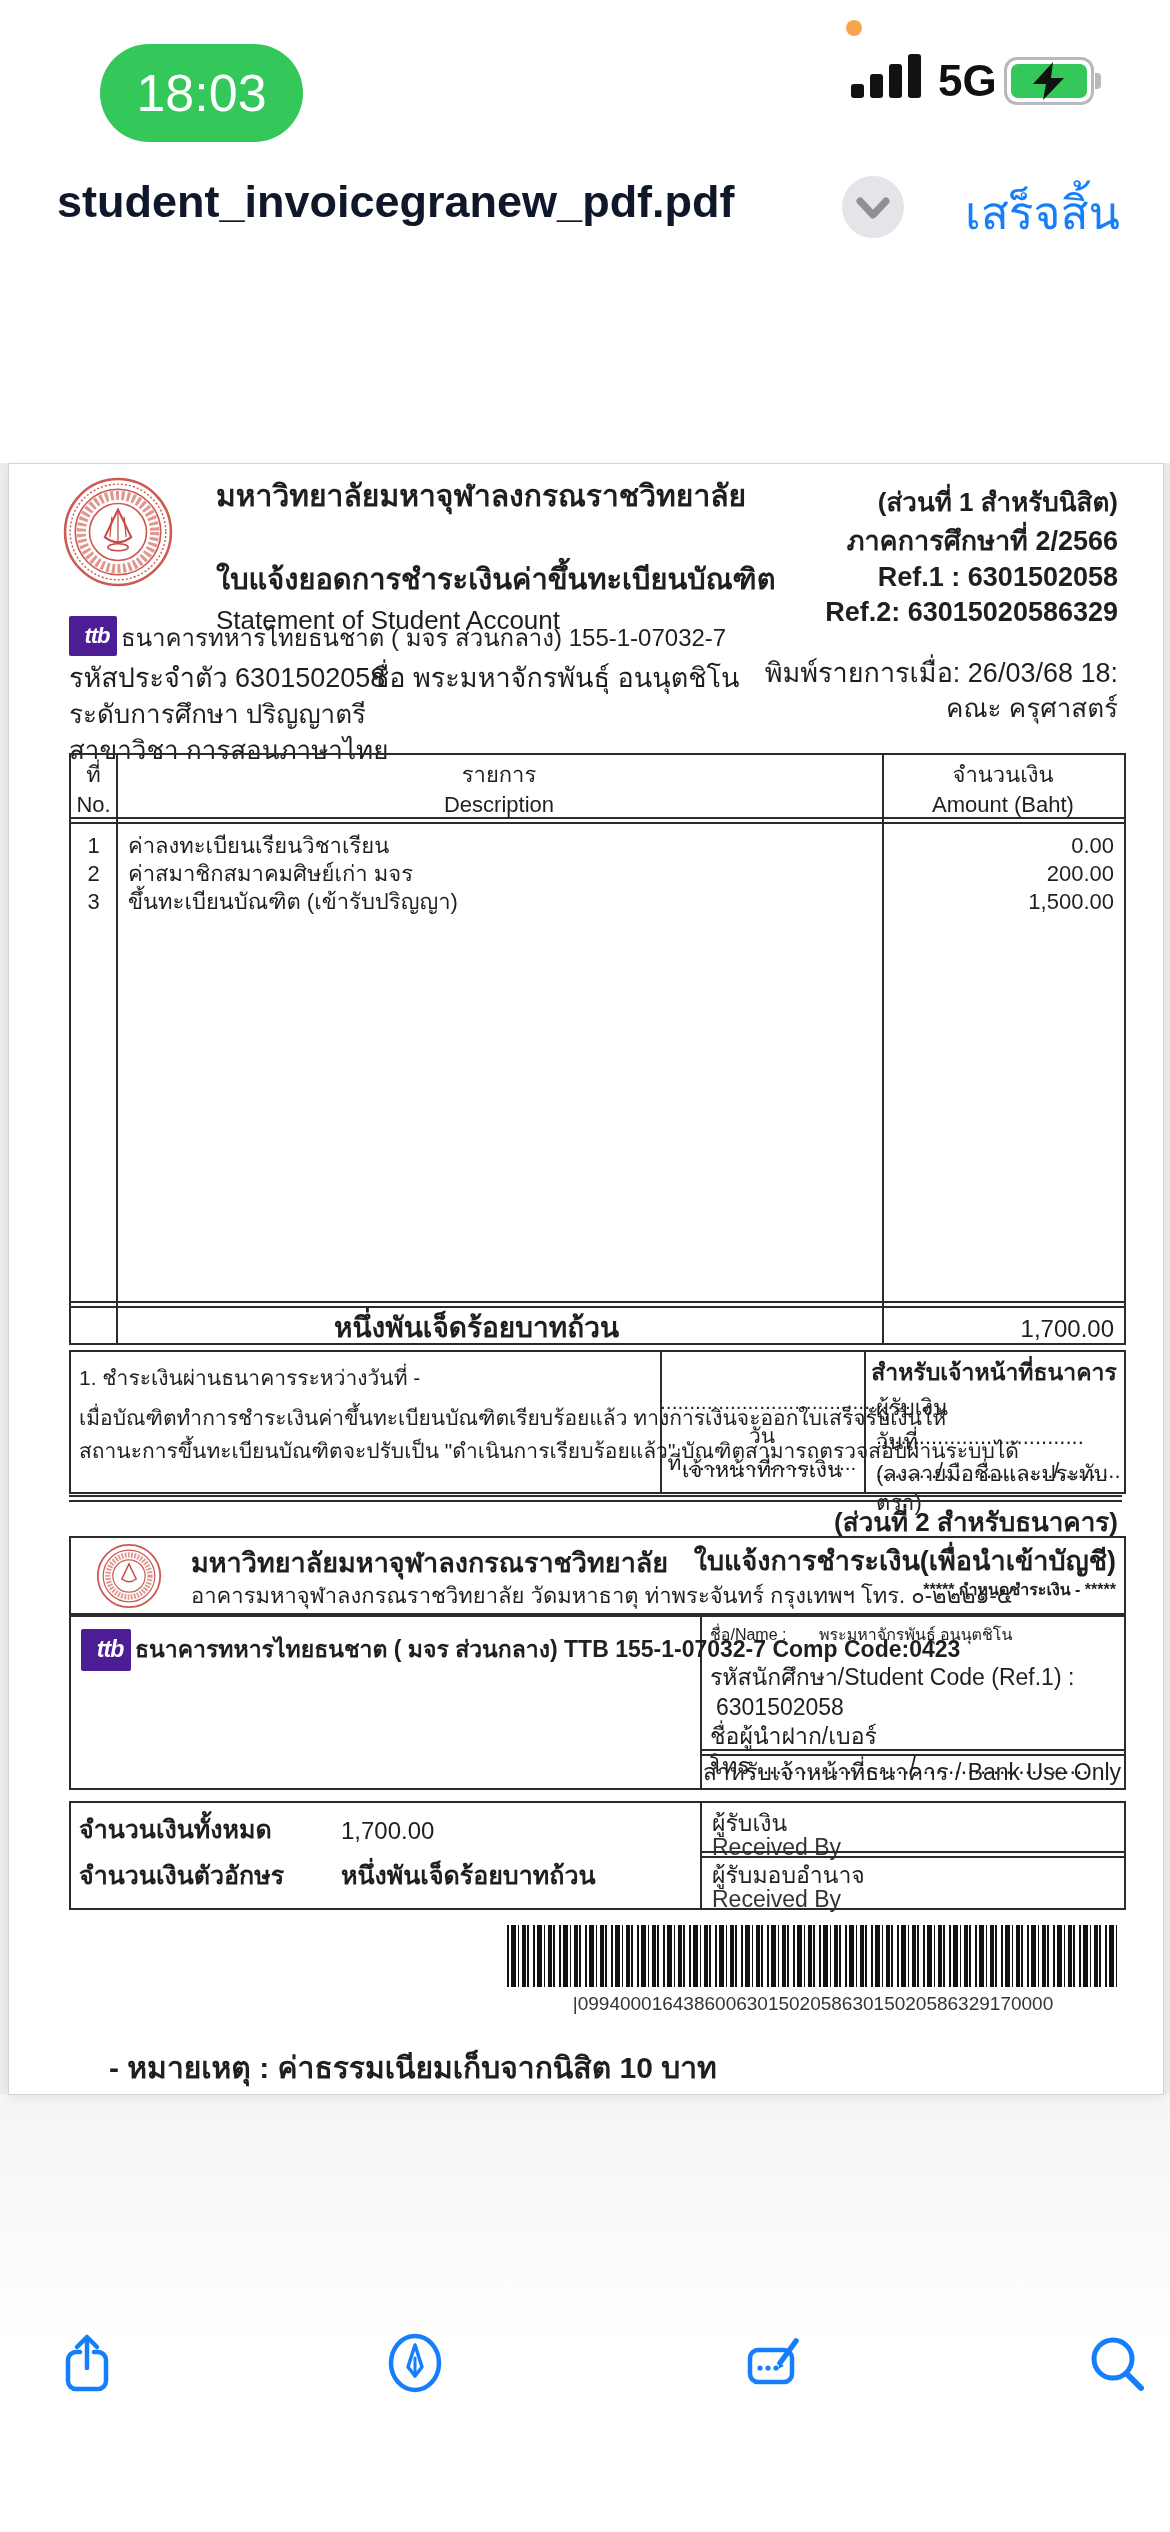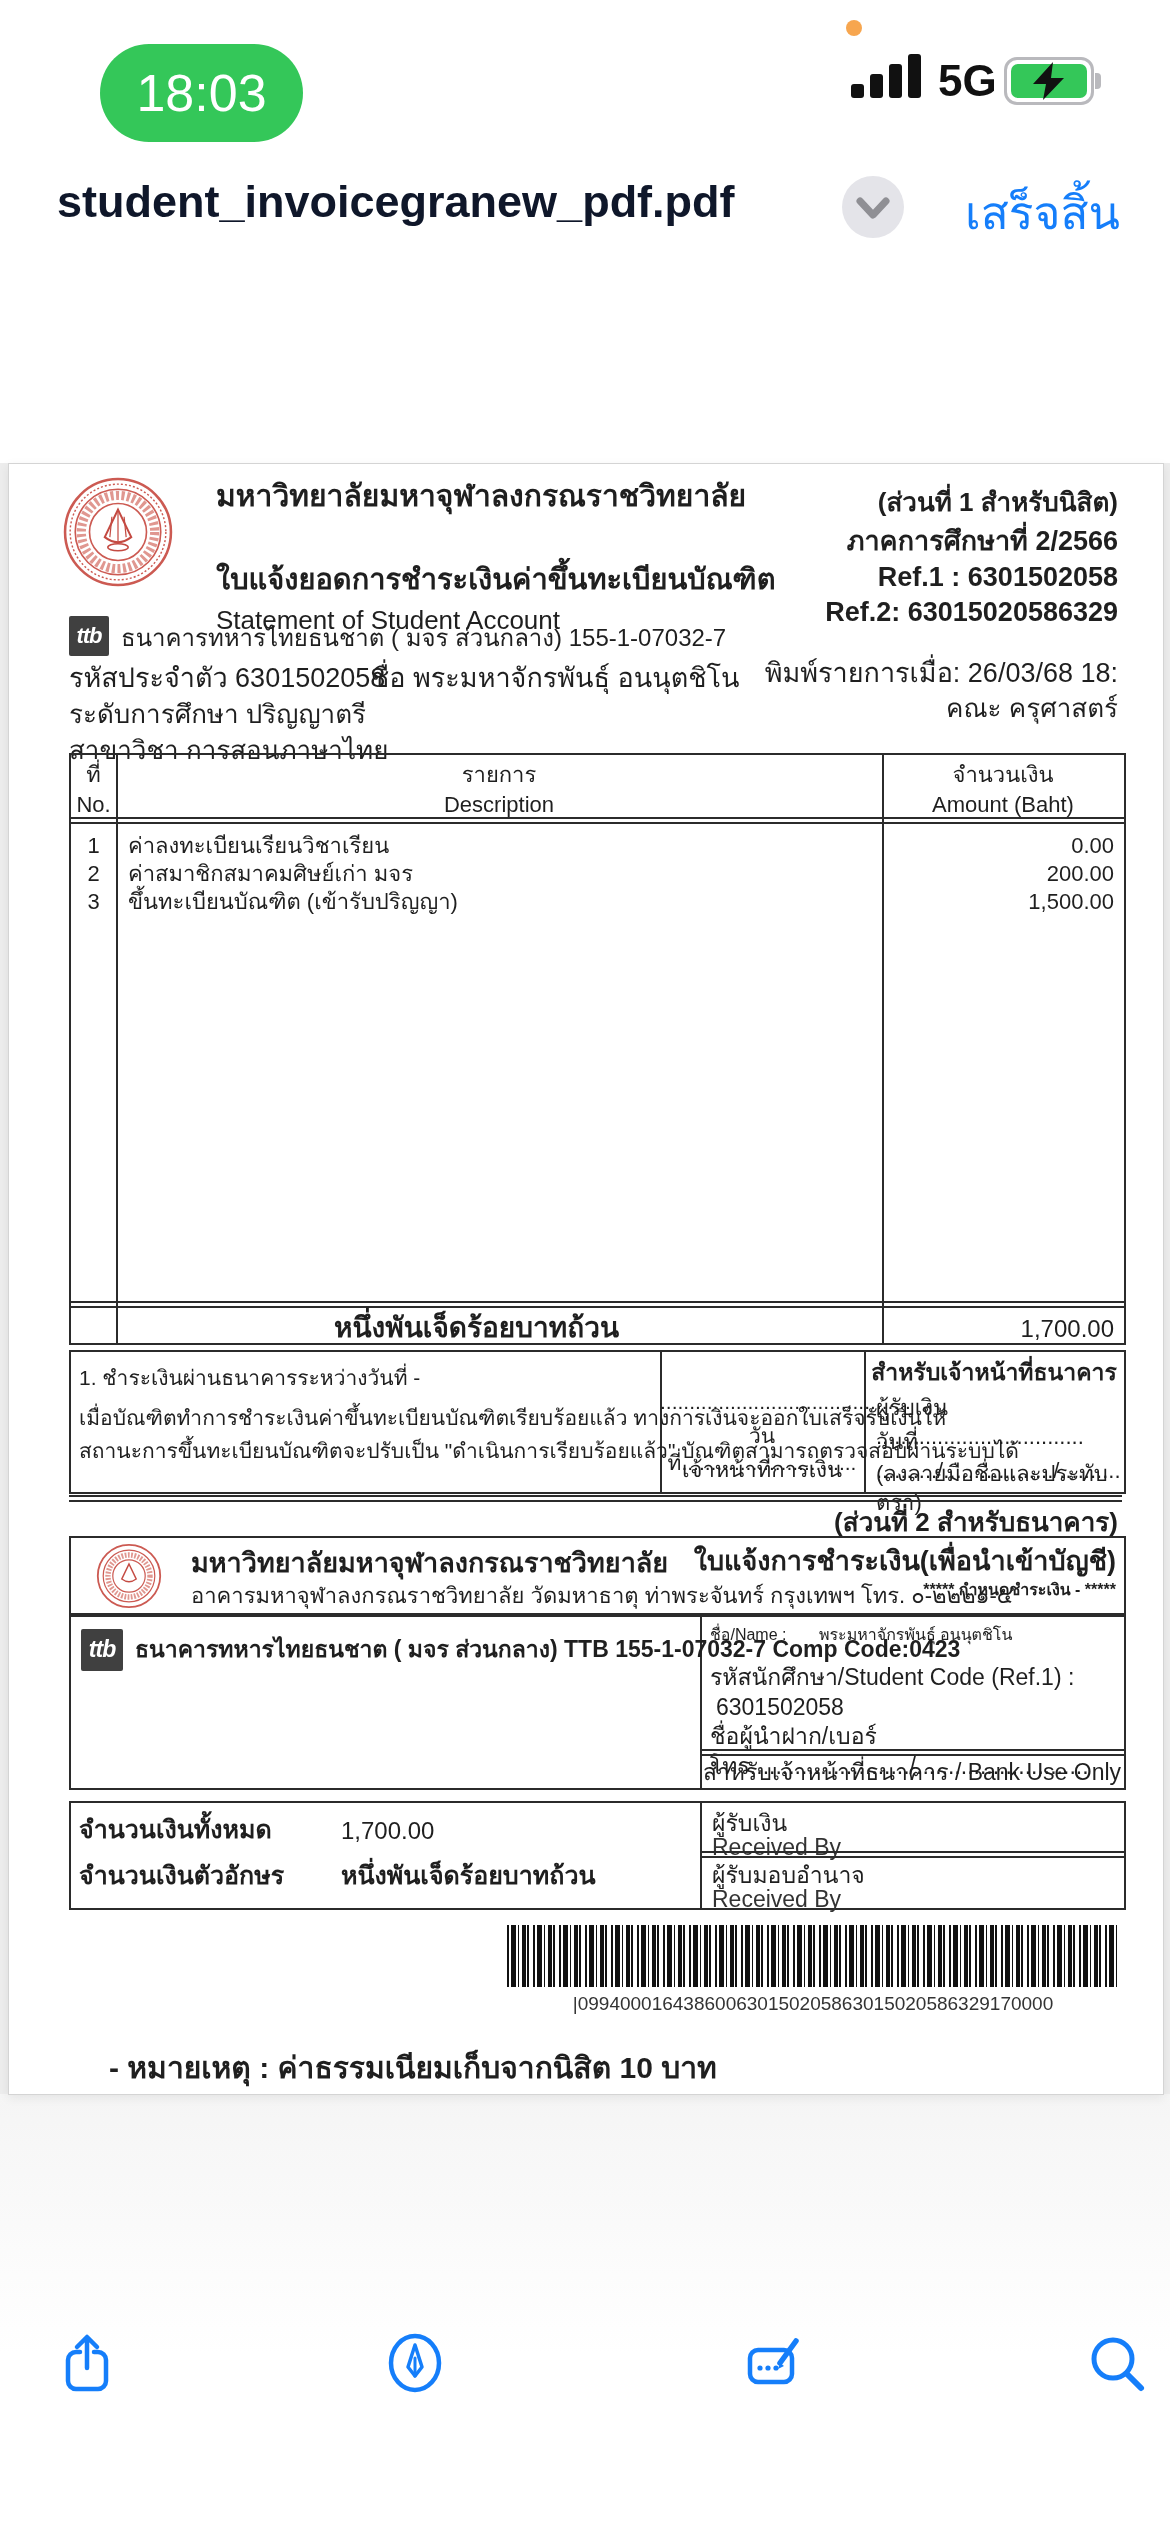--- a/index.html
+++ b/index.html
@@ -27,22 +27,22 @@
   .below-page{left:0;top:2094px;width:1170px;height:260px;background:linear-gradient(#f5f5f5,#fcfcfc 70%,#fff);}
   .page{left:8px;top:463px;width:1154px;height:1630px;background:#fff;border:1px solid #d4d4d4;
         box-shadow:0 3px 10px rgba(0,0,0,.07);line-height:1.3;}
   .page .abs{position:absolute;}
   .b{font-weight:700;}
   .r{text-align:right;}
   .c{text-align:center;}
   .dbl{border-top:2px solid #2b2b2b;border-bottom:2px solid #2b2b2b;height:3px;}
   .box{border:2px solid #2b2b2b;}
   .vline{width:2px;background:#2b2b2b;}
-  .ttb-logo{background:#404040;color:#fff;display:flex;align-items:center;justify-content:center;
-            font-weight:700;font-style:italic;border-radius:2px;letter-spacing:-1px;}
+  .ttb-logo{background:#4c1d95;color:#fff;display:flex;align-items:center;justify-content:center;
+            font-weight:700;font-style:italic;border-radius:2px;letter-spacing:-1px;padding-left:8px;}
   .barcode{background:repeating-linear-gradient(90deg,#111 0 2px,#fff 2px 4px,#111 4px 9px,#fff 9px 11px,
            #111 11px 12px,#fff 12px 15px,#111 15px 19px,#fff 19px 20px,#111 20px 22px,#fff 22px 26px);}
   
   .tool-btn{width:66px;height:66px;background:none;border:none;padding:0;cursor:pointer;}
 </style>
 </head>
 <body>
 
 <div class="screen">
 

